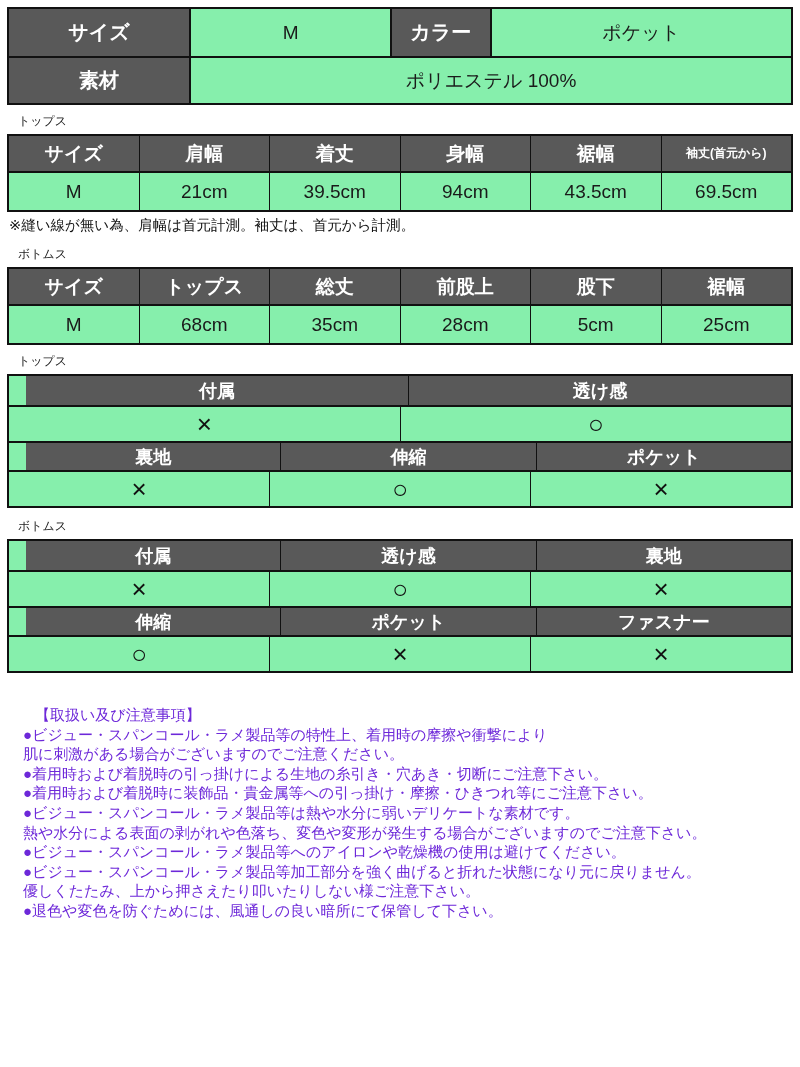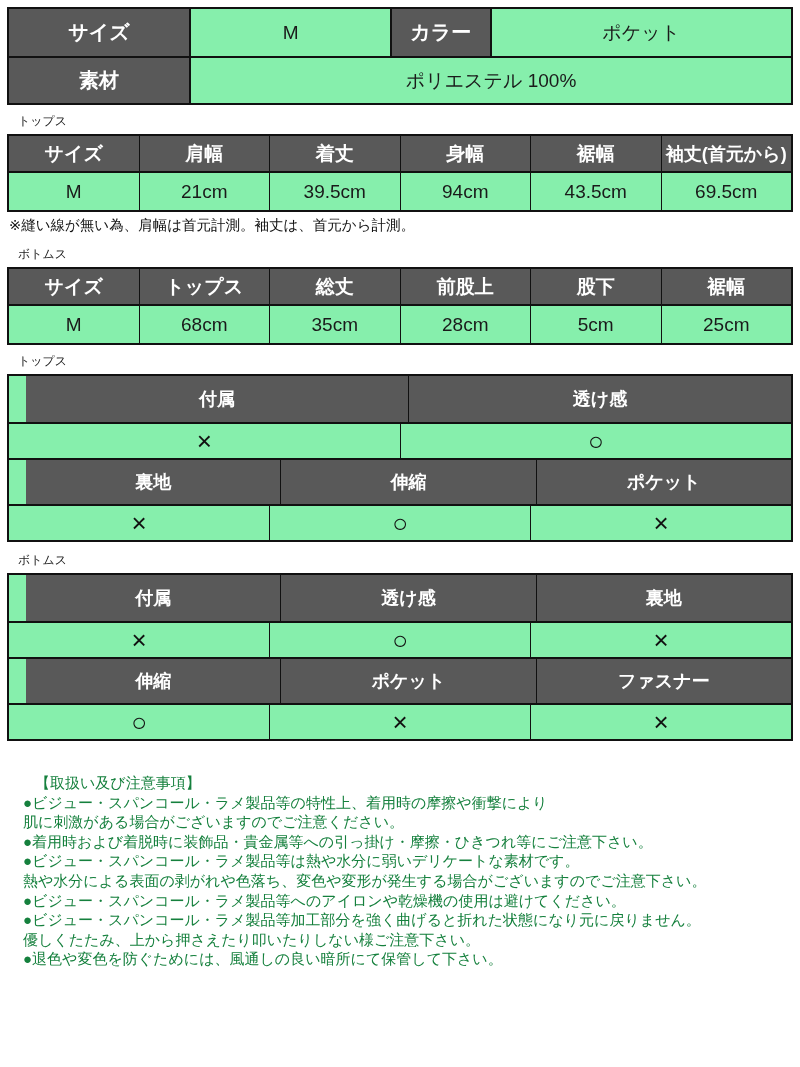--- a/index.html
+++ b/index.html
@@ -36,34 +36,34 @@
   .mt10 { margin-top:10px; }
   .mt8 { margin-top:8px; }
 
   
   .meas .cell { flex:1; }
   .meas .cell + .cell { border-left:1px solid #111111; }
   .meas .hrow { height:35px; }
   .meas .vrow { height:39px; }
   .meas .hcell { font-size:19px; }
   .meas .vcell { font-size:19px; }
-  #tops-meas .hrow .cell:last-child { font-size:18px; }
+  #tops-meas .hrow .cell:last-child { font-size:12px; }
 
   .small-note { font-size:14.5px; color:#111111; margin:5px 0 0 2px; line-height:17px; }
 
   
   .feat .cell { flex:1; }
   .feat .cell + .cell { border-left:1px solid #111111;text-align:right; }
-  .feat .hrow { height:46px;padding-left:17px; }
+  .feat .hrow { height:29px;padding-left:17px; }
   .feat .vrow { height:36px; }
   .feat .hcell { font-size:18px; }
   .feat .vcell { font-size:26px; font-weight:normal; color:#111111; }
 
   
-  .care { margin:32px 0 0 16px; font-size:15px; line-height:19.6px; color:#15803d; }
+  .care { margin:32px 0 0 16px; font-size:15px; line-height:19.6px; color:#6d28d9; }
   .care .care-title { margin-left:12px; }
 </style>
 </head>
 <body>
 
 <div class="page">
 
   <div class="tbl info-tbl">
     <div class="row">
       <div class="cell hcell c-w1">サイズ</div>
@@ -161,20 +161,21 @@
       <div class="cell vcell">○</div>
       <div class="cell vcell">×</div>
       <div class="cell vcell">×</div>
     </div>
   </div>
 
   <div class="care">
     <div class="care-title">【取扱い及び注意事項】</div>
     <div class="care-line">●ビジュー・スパンコール・ラメ製品等の特性上、着用時の摩擦や衝撃により</div>
     <div class="care-line">肌に刺激がある場合がございますのでご注意ください。</div>
+    <div class="care-line">●着用時および着脱時の引っ掛けによる生地の糸引き・穴あき・切断にご注意下さい。</div>
     <div class="care-line">●着用時および着脱時に装飾品・貴金属等への引っ掛け・摩擦・ひきつれ等にご注意下さい。</div>
     <div class="care-line">●ビジュー・スパンコール・ラメ製品等は熱や水分に弱いデリケートな素材です。</div>
     <div class="care-line">熱や水分による表面の剥がれや色落ち、変色や変形が発生する場合がございますのでご注意下さい。</div>
     <div class="care-line">●ビジュー・スパンコール・ラメ製品等へのアイロンや乾燥機の使用は避けてください。</div>
     <div class="care-line">●ビジュー・スパンコール・ラメ製品等加工部分を強く曲げると折れた状態になり元に戻りません。</div>
     <div class="care-line">優しくたたみ、上から押さえたり叩いたりしない様ご注意下さい。</div>
     <div class="care-line">●退色や変色を防ぐためには、風通しの良い暗所にて保管して下さい。</div>
   </div>
 
 </div>

